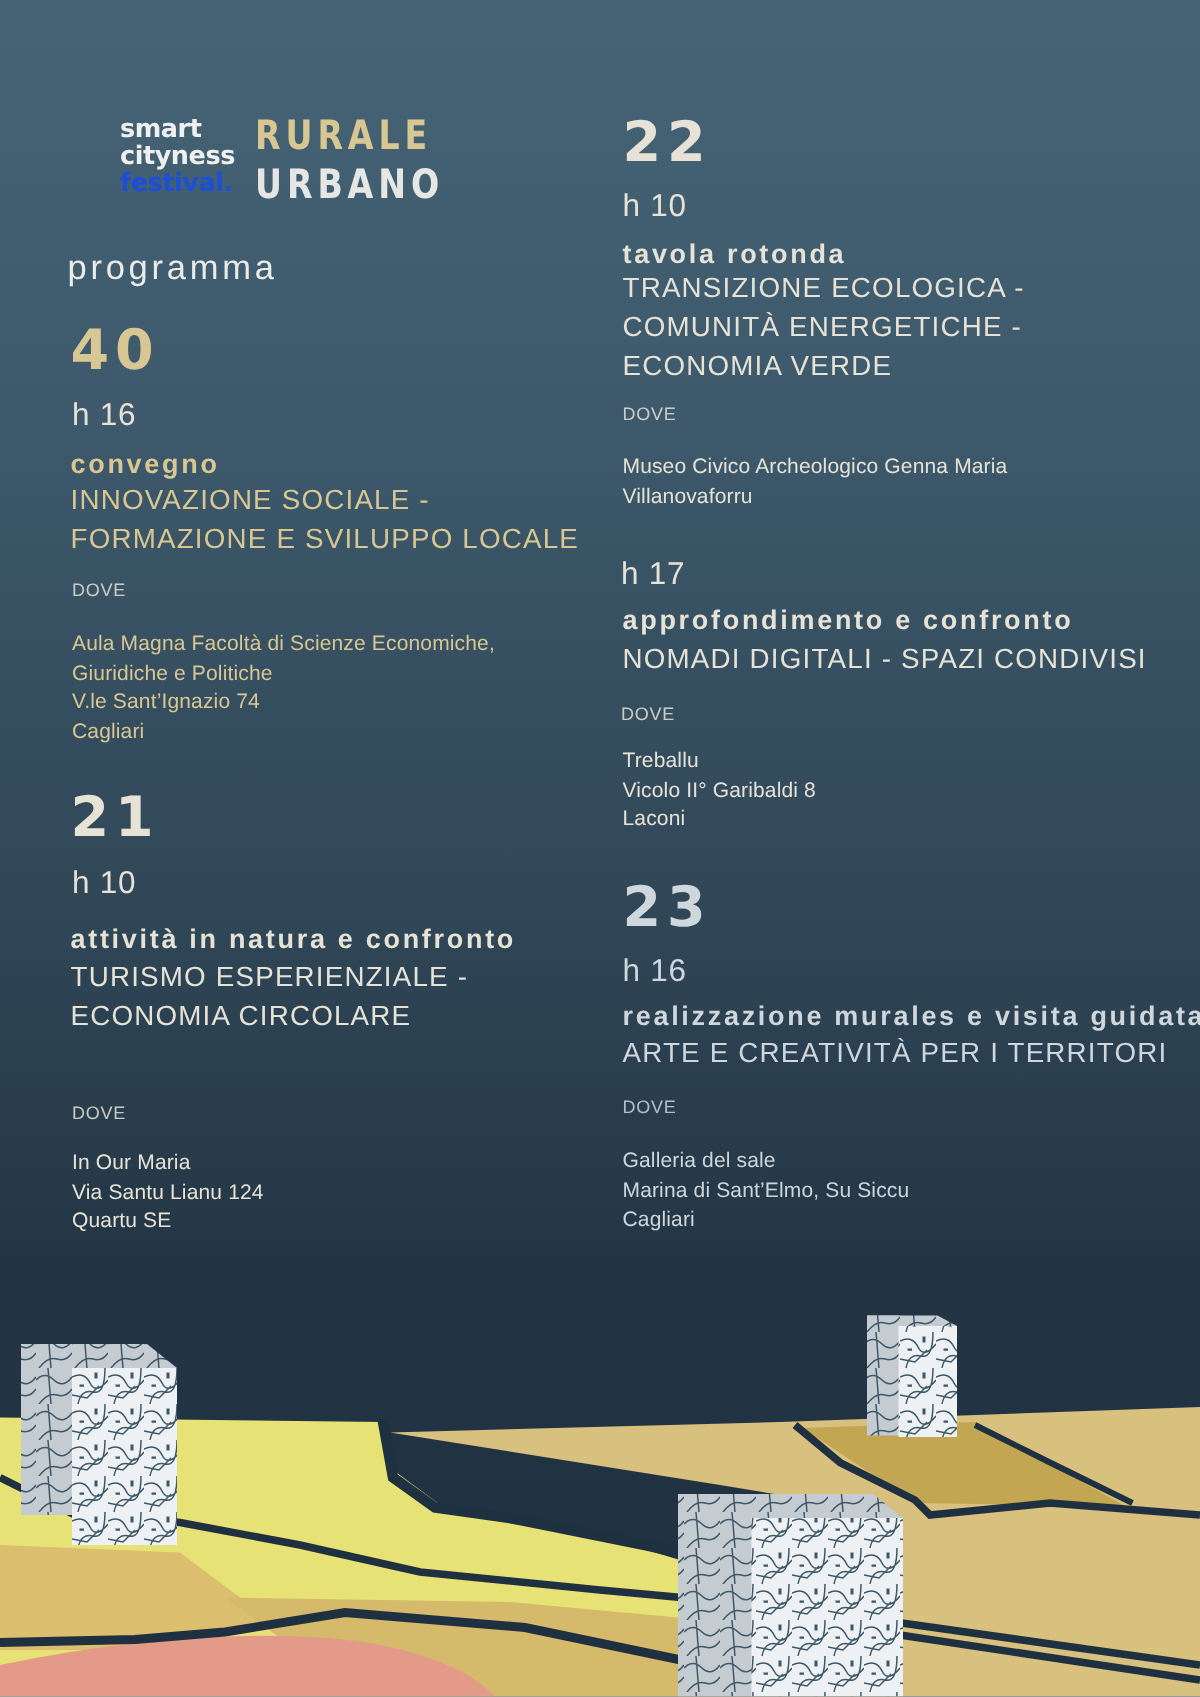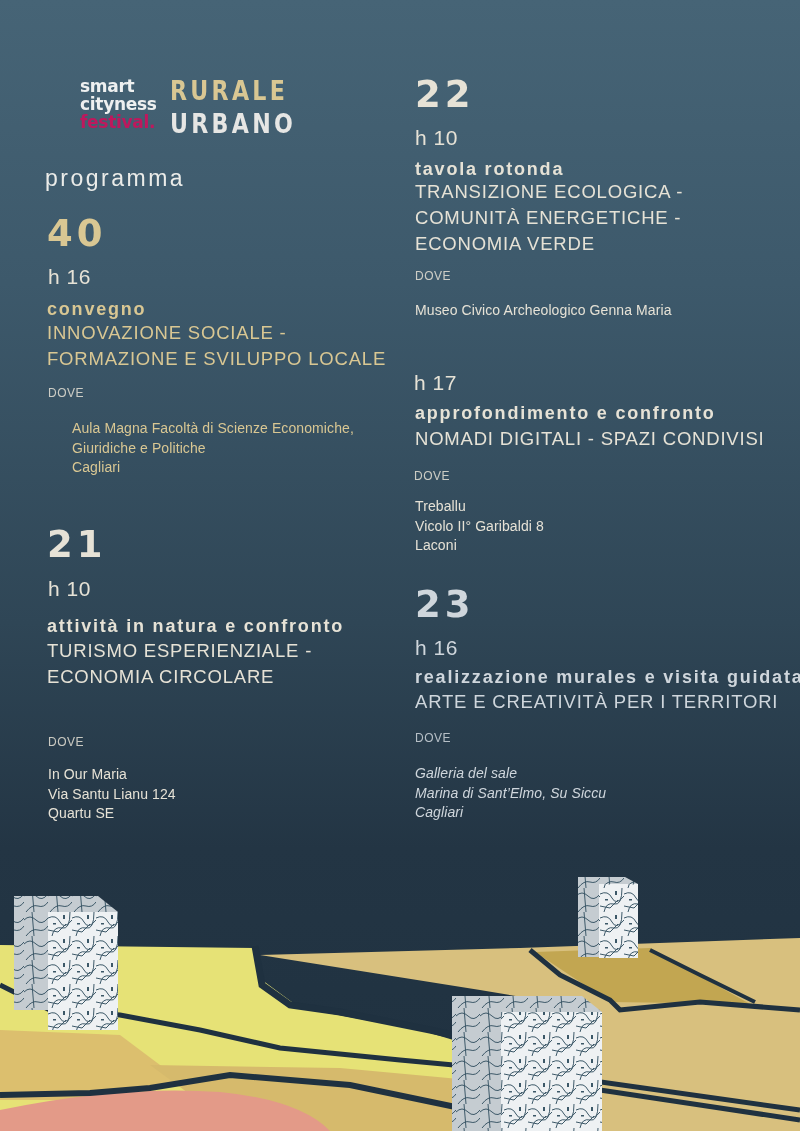--- a/index.html
+++ b/index.html
@@ -8,21 +8,21 @@
     background: linear-gradient(180deg, #466476 0%, #3d596b 25%, #2f4656 55%, #233544 75%, #1f3140 100%);
     font-family: "Liberation Sans", sans-serif;
   }
   .gold { color: #d9c793; }
   .cream { color: #e6e2d6; }
   .silver { color: #cfd6dc; }
 
   
   .logo { position: absolute; left: 45px; top: 77px; font-family: "DejaVu Sans", sans-serif; font-weight: bold; font-size: 17px; line-height: 18px; letter-spacing: -0.3px; margin-left: 35px; }
   .logo .l1, .logo .l2 { color: #eef0f0; }
-  .logo .l3 { color: #be185d; }
+  .logo .l3 { color: #1d4ed8; }
   .brand { position: absolute; left: 170px; top: 74px; font-family: "DejaVu Sans", sans-serif; font-weight: bold; font-size: 27px; line-height: 33px; letter-spacing: 4px; transform: scaleX(0.82); transform-origin: left top; }
   .brand .b1 { color: #d9c793; }
   .brand .b2 { color: #e6e6e4; }
   .programma { position: absolute; left: 45px; top: 165px; font-size: 23px; letter-spacing: 2.5px; color: #ebece9; }
 
   .day { position: absolute; font-family: "DejaVu Sans", sans-serif; font-weight: bold; font-size: 37px; letter-spacing: 4px; line-height: 40px; }
   .hour { position: absolute; font-size: 21px; letter-spacing: 0.5px; line-height: 24px; }
   .etype { position: absolute; font-weight: bold; font-size: 18px; letter-spacing: 1.8px; line-height: 18px; white-space: nowrap; }
   .etitle { position: absolute; font-size: 18.5px; letter-spacing: 0.8px; line-height: 26px; white-space: nowrap; }
   .dove { position: absolute; font-size: 12px; letter-spacing: 0.5px; opacity: 0.85; }
@@ -47,23 +47,24 @@
 <div class="programma">programma</div>
 
 <div class="day gold" style="left:47px; top:214px;">40</div>
 <div class="hour cream" style="left:48px; top:265px;">h 16</div>
 <div class="etype gold" style="left:47px; top:300px;">convegno</div>
 <div class="etitle gold" style="left:47px; top:320px;">
   <div>INNOVAZIONE SOCIALE -</div>
   <div>FORMAZIONE E SVILUPPO LOCALE</div>
 </div>
 <div class="dove cream" style="left:48px; top:386px;">DOVE</div>
-<div class="addr gold" style="left:48px; top:419px;margin-left:24px;">
+<div class="addr gold" style="left:48px; top:419px;">
   <div>Aula Magna Facoltà di Scienze Economiche,</div>
   <div>Giuridiche e Politiche</div>
+  <div>V.le Sant’Ignazio 74</div>
   <div>Cagliari</div>
 </div>
 
 <div class="day cream" style="left:47px; top:525px;">21</div>
 <div class="hour cream" style="left:48px; top:577px;">h 10</div>
 <div class="etype cream" style="left:47px; top:617px;">attività in natura e confronto</div>
 <div class="etitle cream" style="left:47px; top:638px;">
   <div>TURISMO ESPERIENZIALE -</div>
   <div>ECONOMIA CIRCOLARE</div>
 </div>
@@ -78,20 +79,21 @@
 <div class="hour cream" style="left:415px; top:126px;">h 10</div>
 <div class="etype cream" style="left:415px; top:160px;">tavola rotonda</div>
 <div class="etitle cream" style="left:415px; top:179px;">
   <div>TRANSIZIONE ECOLOGICA -</div>
   <div>COMUNITÀ ENERGETICHE -</div>
   <div>ECONOMIA VERDE</div>
 </div>
 <div class="dove cream" style="left:415px; top:269px;">DOVE</div>
 <div class="addr cream" style="left:415px; top:301px;">
   <div>Museo Civico Archeologico Genna Maria</div>
+  <div>Villanovaforru</div>
 </div>
 
 <div class="hour cream" style="left:414px; top:371px;">h 17</div>
 <div class="etype cream" style="left:415px; top:404px;">approfondimento e confronto</div>
 <div class="etitle cream" style="left:415px; top:426px;">
   <div>NOMADI DIGITALI - SPAZI CONDIVISI</div>
 </div>
 <div class="dove cream" style="left:414px; top:469px;">DOVE</div>
 <div class="addr cream" style="left:415px; top:497px;">
   <div>Treballu</div>
@@ -99,21 +101,21 @@
   <div>Laconi</div>
 </div>
 
 <div class="day silver" style="left:415px; top:585px;">23</div>
 <div class="hour silver" style="left:415px; top:636px;">h 16</div>
 <div class="etype silver" style="left:415px; top:668px;">realizzazione murales e visita guidata</div>
 <div class="etitle silver" style="left:415px; top:689px;">
   <div>ARTE E CREATIVITÀ PER I TERRITORI</div>
 </div>
 <div class="dove silver" style="left:415px; top:731px;">DOVE</div>
-<div class="addr silver" style="left:415px; top:764px;font-style:italic;">
+<div class="addr silver" style="left:415px; top:764px;">
   <div>Galleria del sale</div>
   <div>Marina di Sant’Elmo, Su Siccu</div>
   <div>Cagliari</div>
 </div>
 
 <svg class="landscape" viewBox="0 860 800 271" width="800" height="271" xmlns="http://www.w3.org/2000/svg">
   <defs>
     <pattern id="mapTex" width="24" height="24" patternUnits="userSpaceOnUse">
       <rect width="24" height="24" fill="#eef1f3"></rect>
       <path d="M0 6 Q8 2 12 10 T24 8 M4 24 Q6 14 14 16 T22 0 M0 18 L10 20 L18 12" stroke="#3c5868" stroke-width="1" fill="none"></path>

